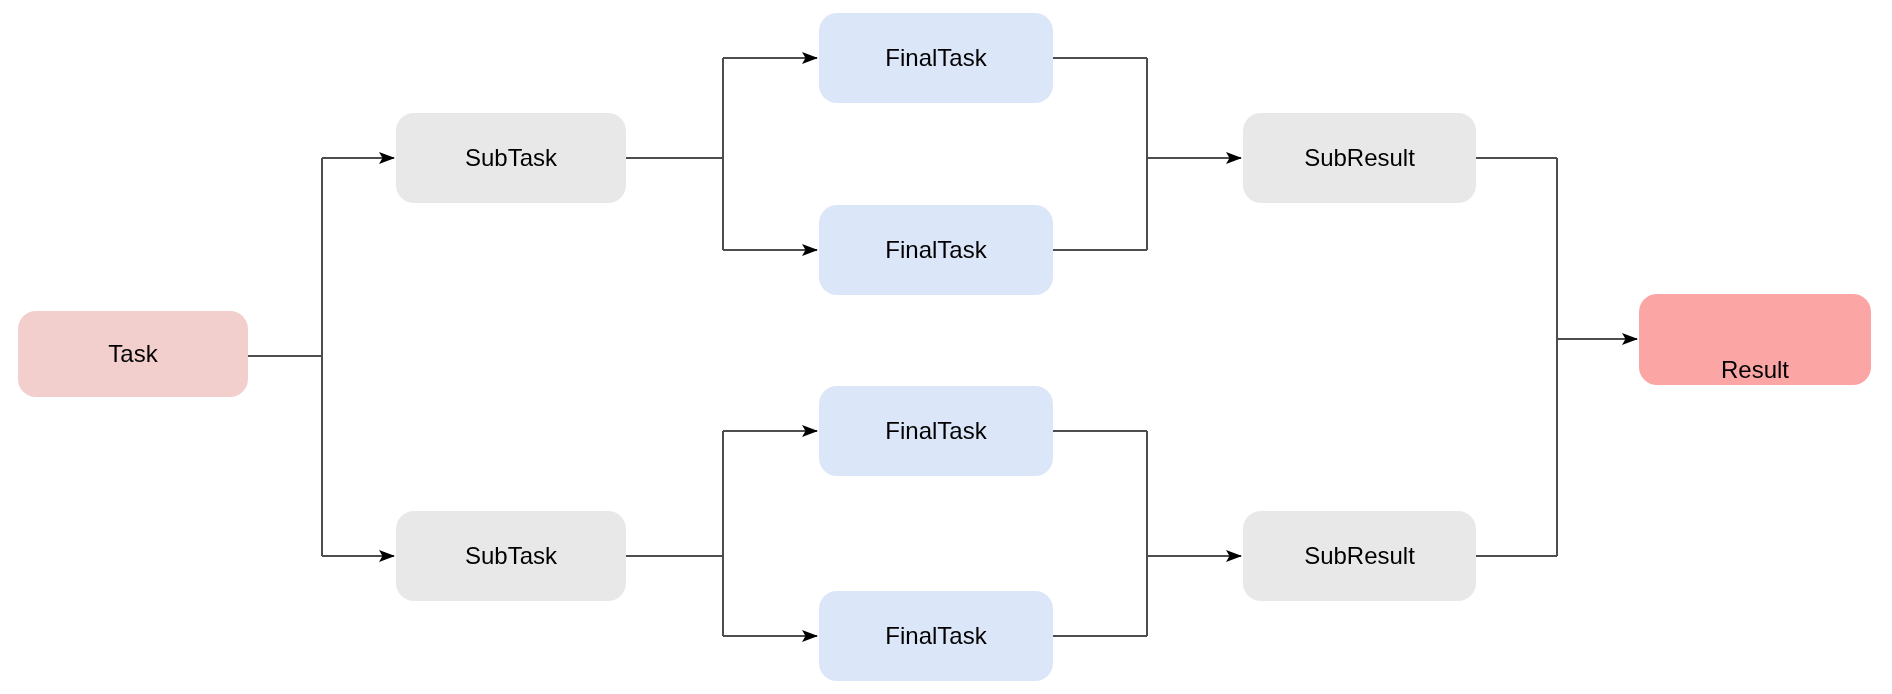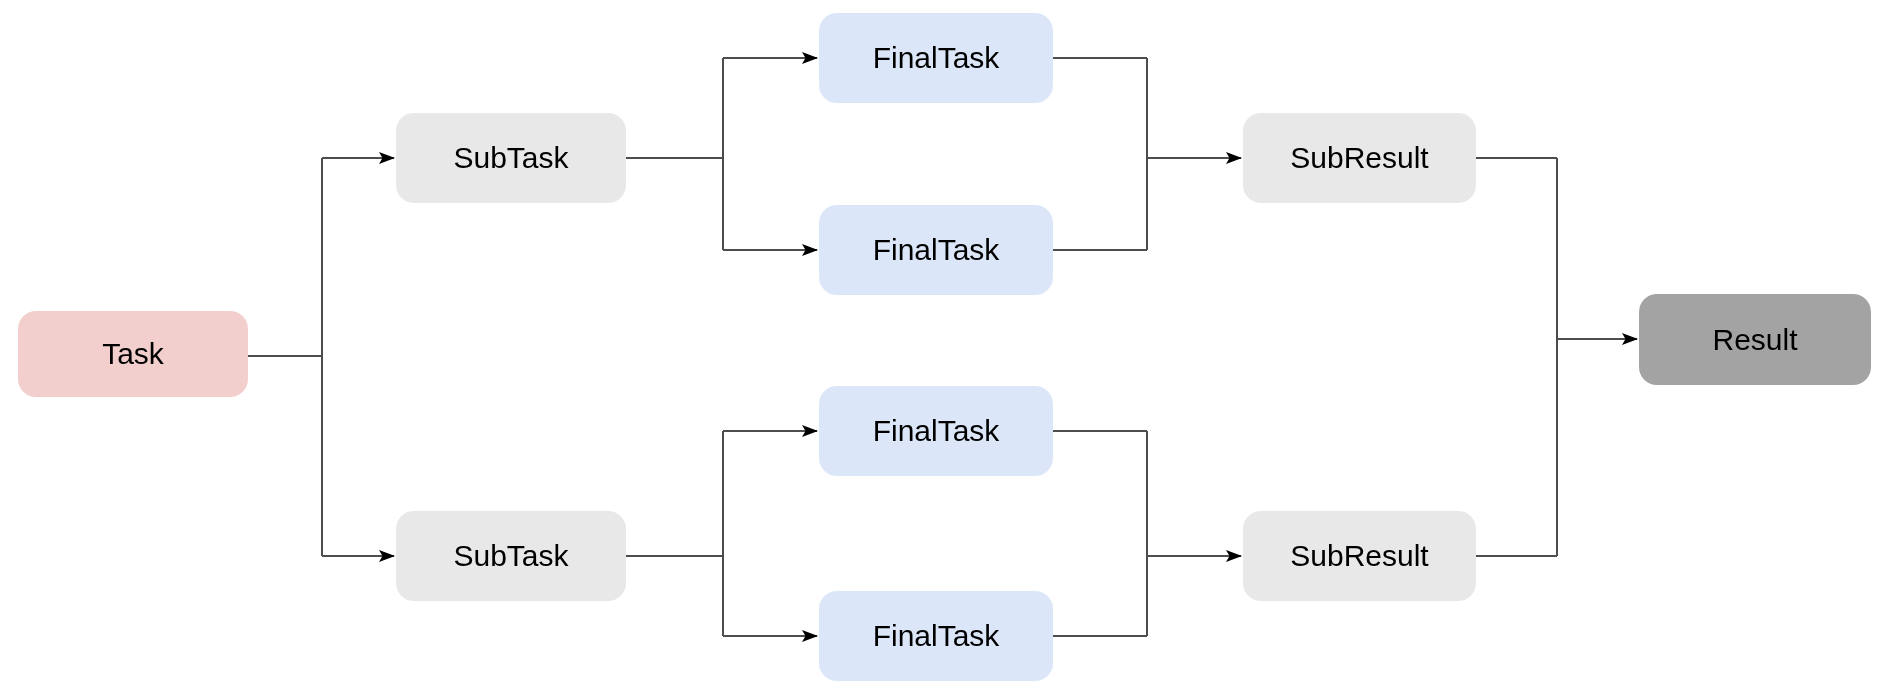--- a/index.html
+++ b/index.html
@@ -33,21 +33,21 @@
   }
   .node {
     position: absolute;
     border-radius: 18px;
     display: flex;
     align-items: center;
     justify-content: center;
     box-sizing: border-box;
   }
   .node-label {
-    font-size: 30px;
+    font-size: 24px;
     line-height: 1.2;
     color: var(--text-color, #000000);
     white-space: nowrap;
     user-select: none;
   }
 </style>
 </head>
 <body>
 
 <div class="canvas">
@@ -119,17 +119,17 @@
   </div>
 
   <div class="node" style="left: 1243px; top: 113px; width: 233px; height: 90px; background-color: rgb(232, 232, 232);">
     <span class="node-label">SubResult</span>
   </div>
 
   <div class="node" style="left: 1243px; top: 511px; width: 233px; height: 90px; background-color: rgb(232, 232, 232);">
     <span class="node-label">SubResult</span>
   </div>
 
-  <div class="node" style="left: 1639px; top: 294px; width: 232px; height: 91px; background-color: #a3a3a3;">
+  <div class="node" style="left: 1639px; top: 294px; width: 232px; height: 91px; background-color: #fca5a5; align-items: flex-end;">
     <span class="node-label">Result</span>
   </div>
 
 </div>
 
 </body></html>

